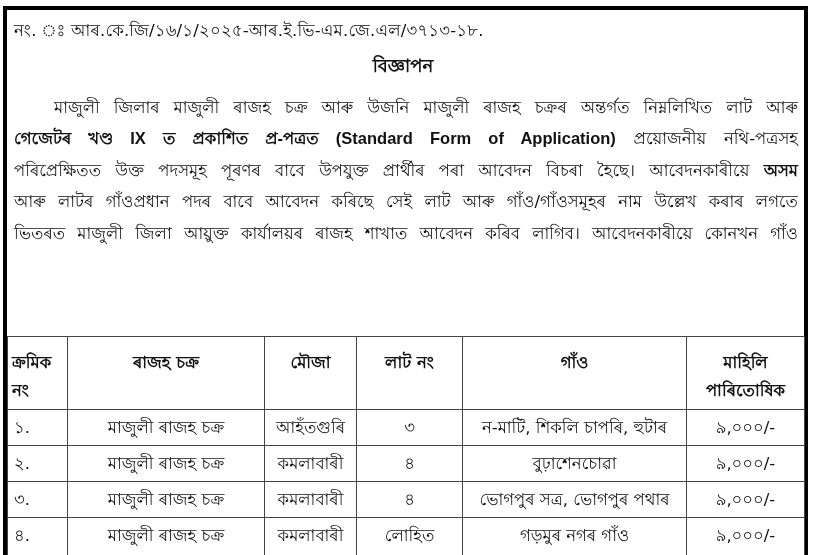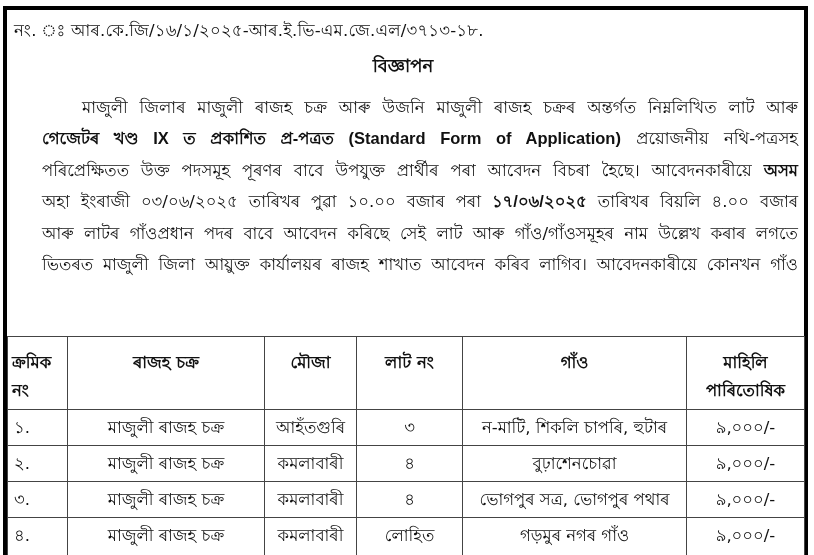--- a/index.html
+++ b/index.html
@@ -6,21 +6,21 @@
   body { width: 814px; height: 555px; overflow: hidden; position: relative;
          font-family: "DejaVu Sans", "Liberation Sans", sans-serif; color: #111; }
   .frame { position: absolute; left: 3px; top: 6px; width: 797px; height: 560px;
            border-left: 4px solid #000; border-top: 4px solid #000; border-right: 4px solid #000;
            box-sizing: content-box; }
   .ref { position: absolute; left: 14px; top: 18px; font-size: 16.5px; letter-spacing: 0.2px; }
   .title { position: absolute; left: 0; width: 806px; top: 52px; text-align: center;
            font-size: 18px; font-weight: bold; }
   .para { position: absolute; left: 14px; top: 92px; width: 784px; font-size: 16.5px;
           line-height: 31.4px; text-align: justify; }
-  .para .line { display: block; white-space: nowrap; text-align-last: justify; text-align: justify; margin-left: 28px; }
+  .para .line { display: block; white-space: nowrap; text-align-last: justify; text-align: justify; }
   .para .first { text-indent: 40px; }
   .para b { font-family: "Liberation Sans", sans-serif; font-weight: bold; }
   .para .eng { font-family: "Liberation Sans", sans-serif; }
   table.grid { position: absolute; left: 7px; top: 336px; border-collapse: collapse;
                font-size: 16.5px; table-layout: fixed; }
   table.grid td, table.grid th { border: 1px solid #444; padding: 0 4px; vertical-align: top; }
   table.grid th { font-weight: bold; text-align: center; line-height: 28px; padding-top: 12px; }
   table.grid th.left { text-align: left; }
   table.grid td { height: 35px; line-height: 35px; }
   table.grid td.c { text-align: center; }
@@ -35,21 +35,20 @@
 <div class="frame"></div>
 
 <div class="ref">নং. ঃ আৰ.কে.জি/১৬/১/২০২৫-আৰ.ই.ভি-এম.জে.এল/৩৭১৩-১৮.</div>
 
 <div class="title">বিজ্ঞাপন</div>
 
 <div class="para">
   <span class="line first">মাজুলী জিলাৰ মাজুলী ৰাজহ চক্ৰ আৰু উজনি মাজুলী ৰাজহ চক্ৰৰ অন্তৰ্গত নিম্নলিখিত লাট আৰু</span>
   <span class="line"><b>গেজেটৰ খণ্ড IX ত প্ৰকাশিত প্ৰ-পত্ৰত (Standard Form of Application)</b><span> প্ৰয়োজনীয় নথি-পত্ৰসহ</span></span>
   <span class="line"><span>পৰিপ্ৰেক্ষিতত উক্ত পদসমূহ পূৰণৰ বাবে উপযুক্ত প্ৰাৰ্থীৰ পৰা আবেদন বিচৰা হৈছে। আবেদনকাৰীয়ে</span> <b>অসম</b></span>
-  <span class="line"><span>অহা ইংৰাজী ০৩/০৬/২০২৫ তাৰিখৰ পুৱা ১০.০০ বজাৰ পৰা </span><b>১৭/০৬/২০২৫</b><span> তাৰিখৰ বিয়লি ৪.০০ বজাৰ</span></span>
   <span class="line">আৰু লাটৰ গাঁওপ্ৰধান পদৰ বাবে আবেদন কৰিছে সেই লাট আৰু গাঁও/গাঁওসমূহৰ নাম উল্লেখ কৰাৰ লগতে</span>
   <span class="line">ভিতৰত মাজুলী জিলা আয়ুক্ত কাৰ্যালয়ৰ ৰাজহ শাখাত আবেদন কৰিব লাগিব। আবেদনকাৰীয়ে কোনখন গাঁও</span>
 </div>
 
 <table class="grid">
   <colgroup>
     <col style="width:60px">
       <col style="width:197px">
       <col style="width:92px">
       <col style="width:106px">

